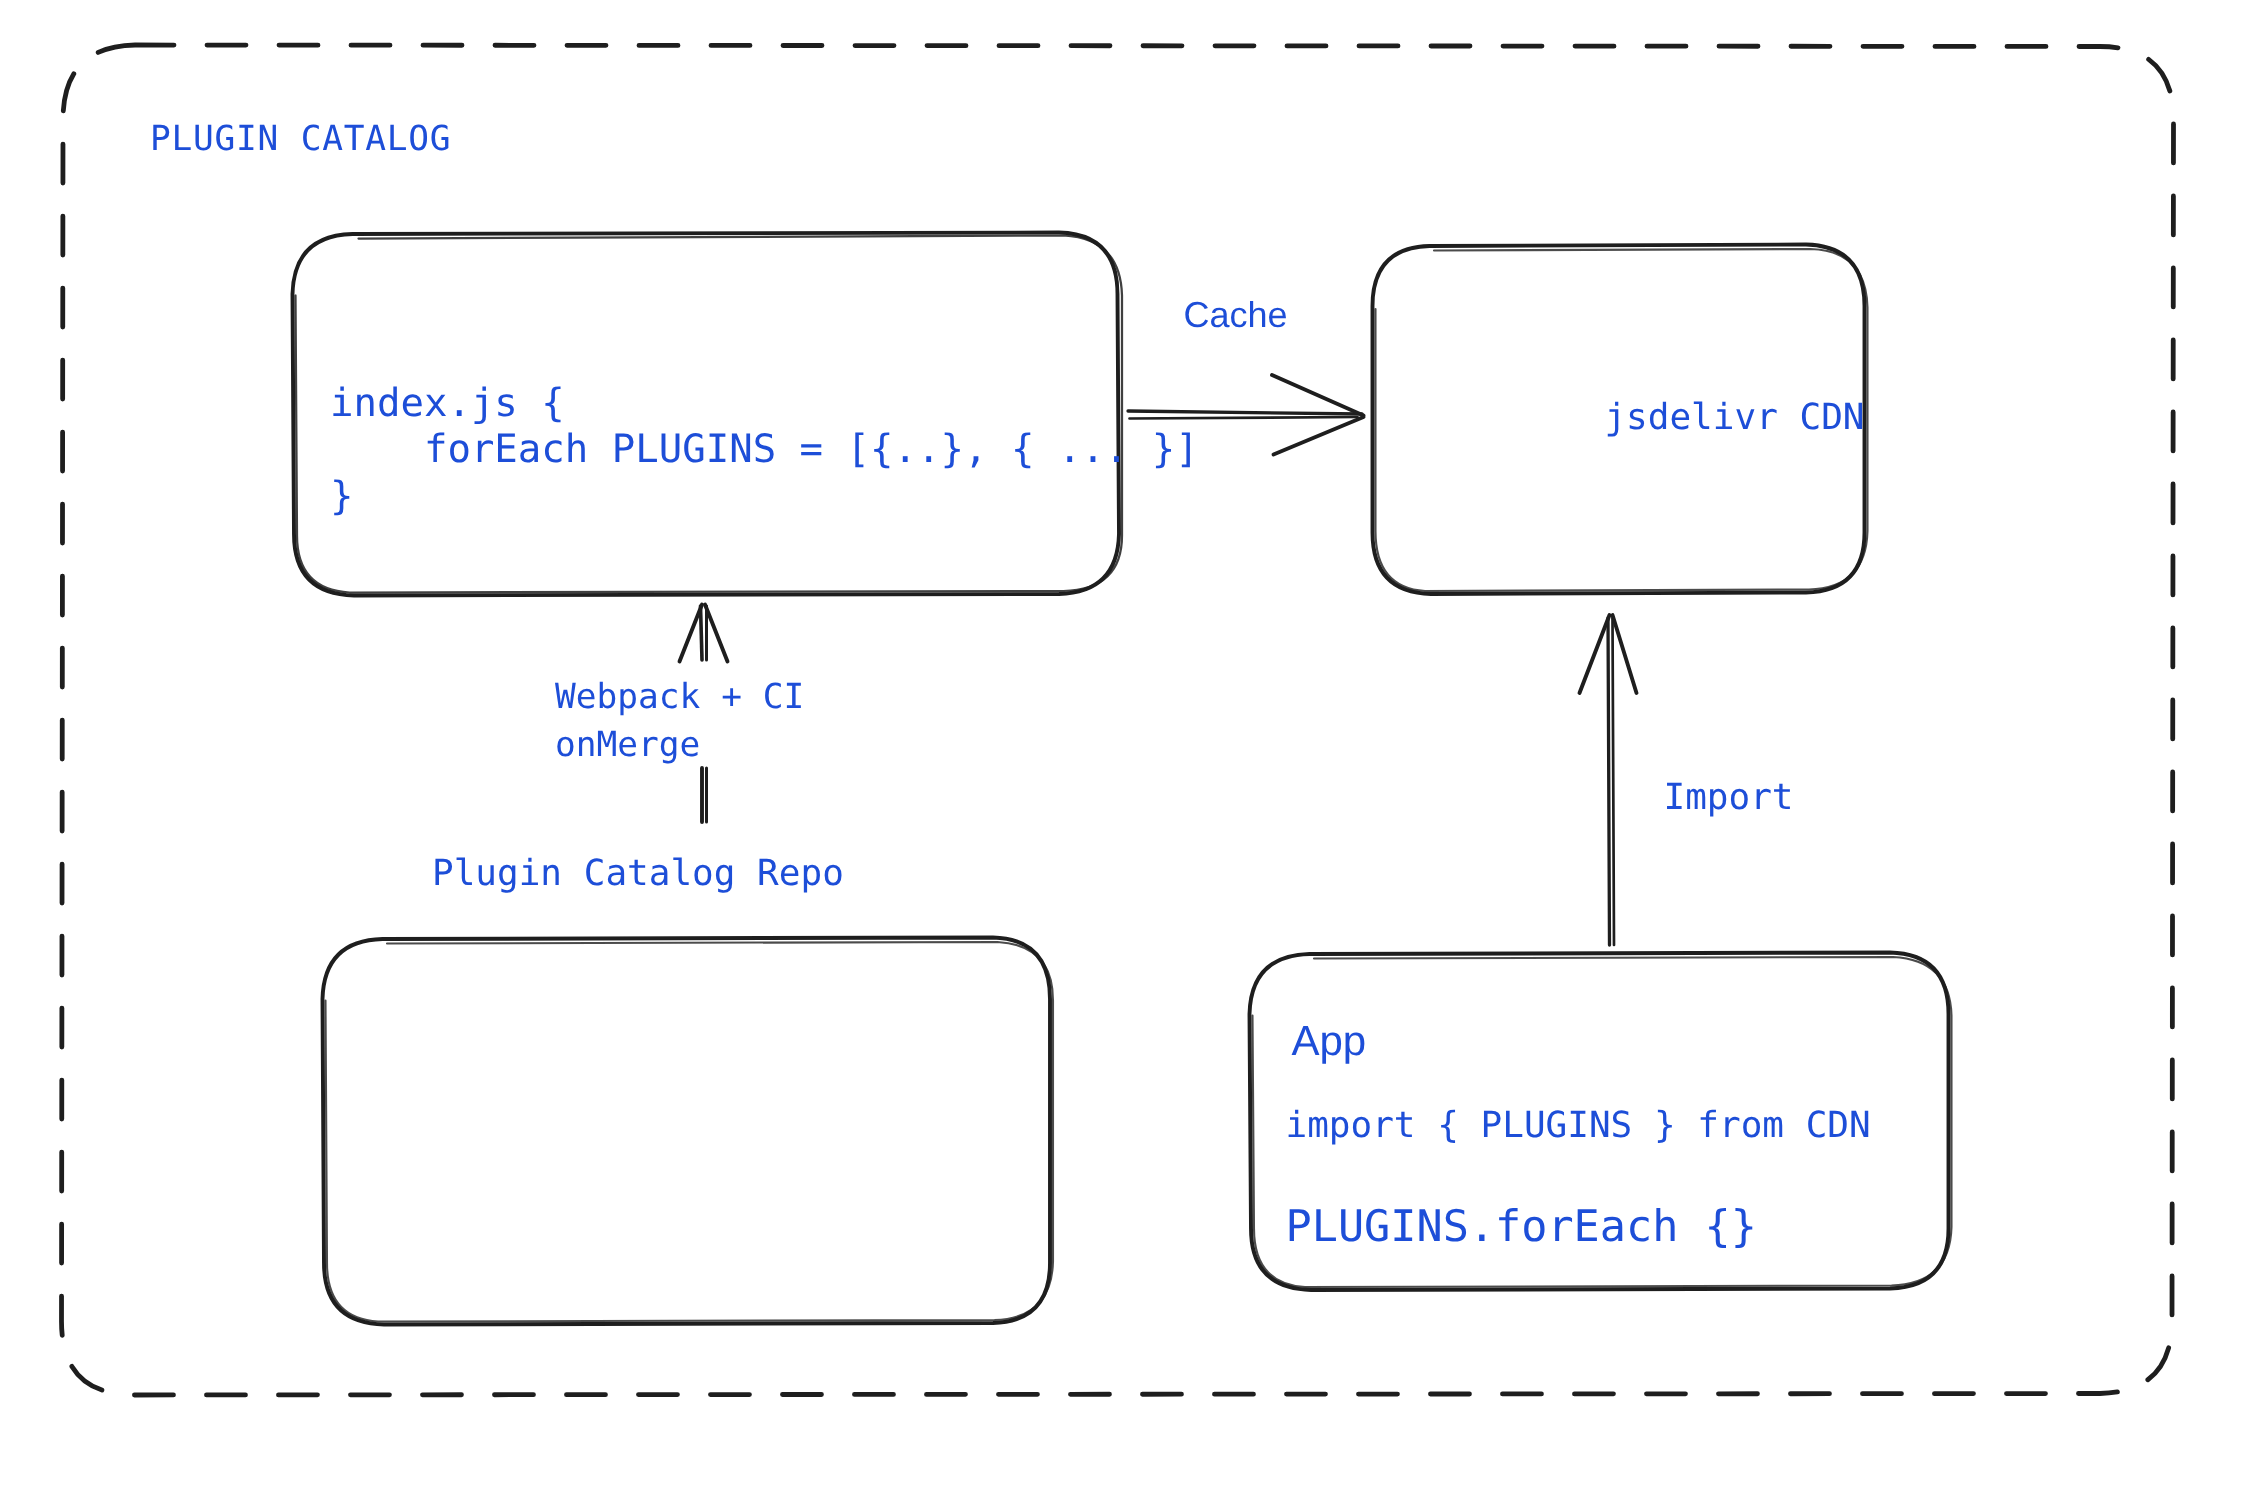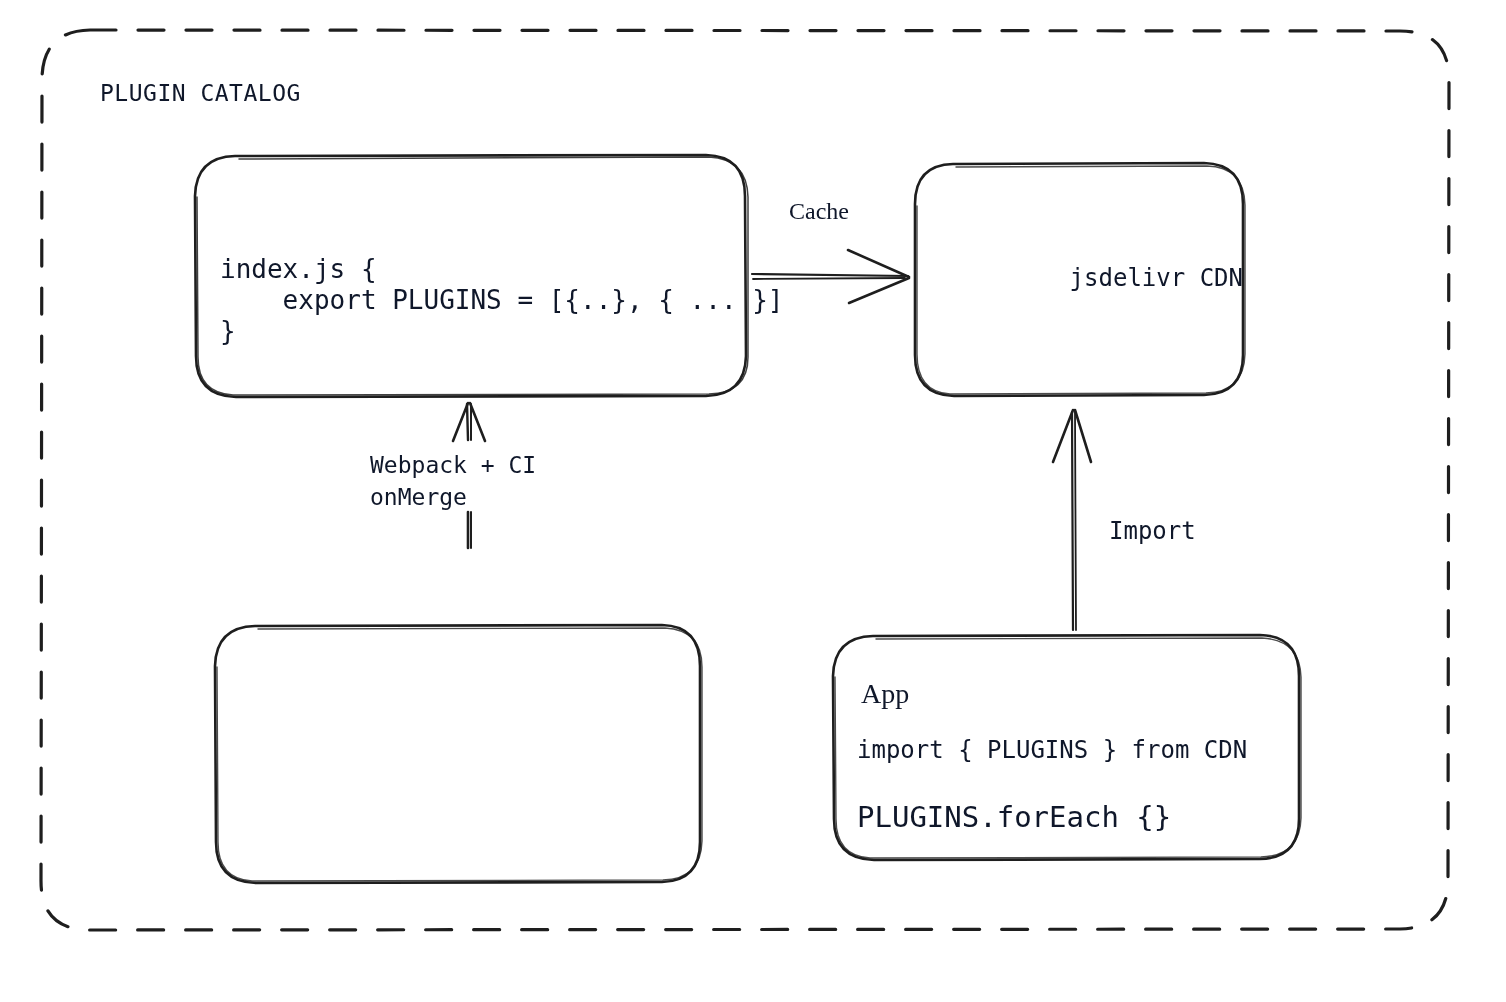--- a/index.html
+++ b/index.html
@@ -21,25 +21,25 @@
   #sketch-layer {
     position: absolute;
     inset: 0;
     width: 1506px;
     height: 1002px;
     pointer-events: none;
   }
   .lbl {
     position: absolute;
     white-space: pre;
-    color: #0f172a;
+    color: #1d4ed8;
     line-height: 1.0;
   }
   .mono { font-family: "DejaVu Sans Mono", monospace; }
-  .sans { font-family: Liberation Serif, serif; }
+  .sans { font-family: Liberation Sans, sans-serif; }
 
   
   #container-title {
     left: 100px;
     top: 82px;
     font-size: 23px;
     letter-spacing: 0.5px;
   }
 
   
@@ -170,25 +170,26 @@
         <path d="M 1053,462 L 1073,410" stroke-width="2.6"></path>
         <path d="M 1091,462 L 1075,410" stroke-width="2.6"></path>
       </g>
 
     </g>
   </svg>
 
   <div class="lbl mono" id="container-title">PLUGIN CATALOG</div>
 
   <div class="lbl mono" id="npm-code">index.js {
-    export PLUGINS = [{..}, { ... }]
+    forEach PLUGINS = [{..}, { ... }]
 }</div>
 
   <div class="lbl mono" id="cdn-title">jsdelivr CDN</div>
 
+  <div class="lbl mono" id="repo-label">Plugin Catalog Repo</div>
 
   <div class="lbl sans" id="app-title">App</div>
   <div class="lbl mono" id="app-line1">import { PLUGINS } from CDN</div>
   <div class="lbl mono" id="app-line2">PLUGINS.forEach {}</div>
 
   <div class="lbl sans" id="cache-label">Cache</div>
   <div class="lbl mono" id="webpack-label">Webpack + CI
 onMerge</div>
   <div class="lbl mono" id="import-label">Import</div>
 

